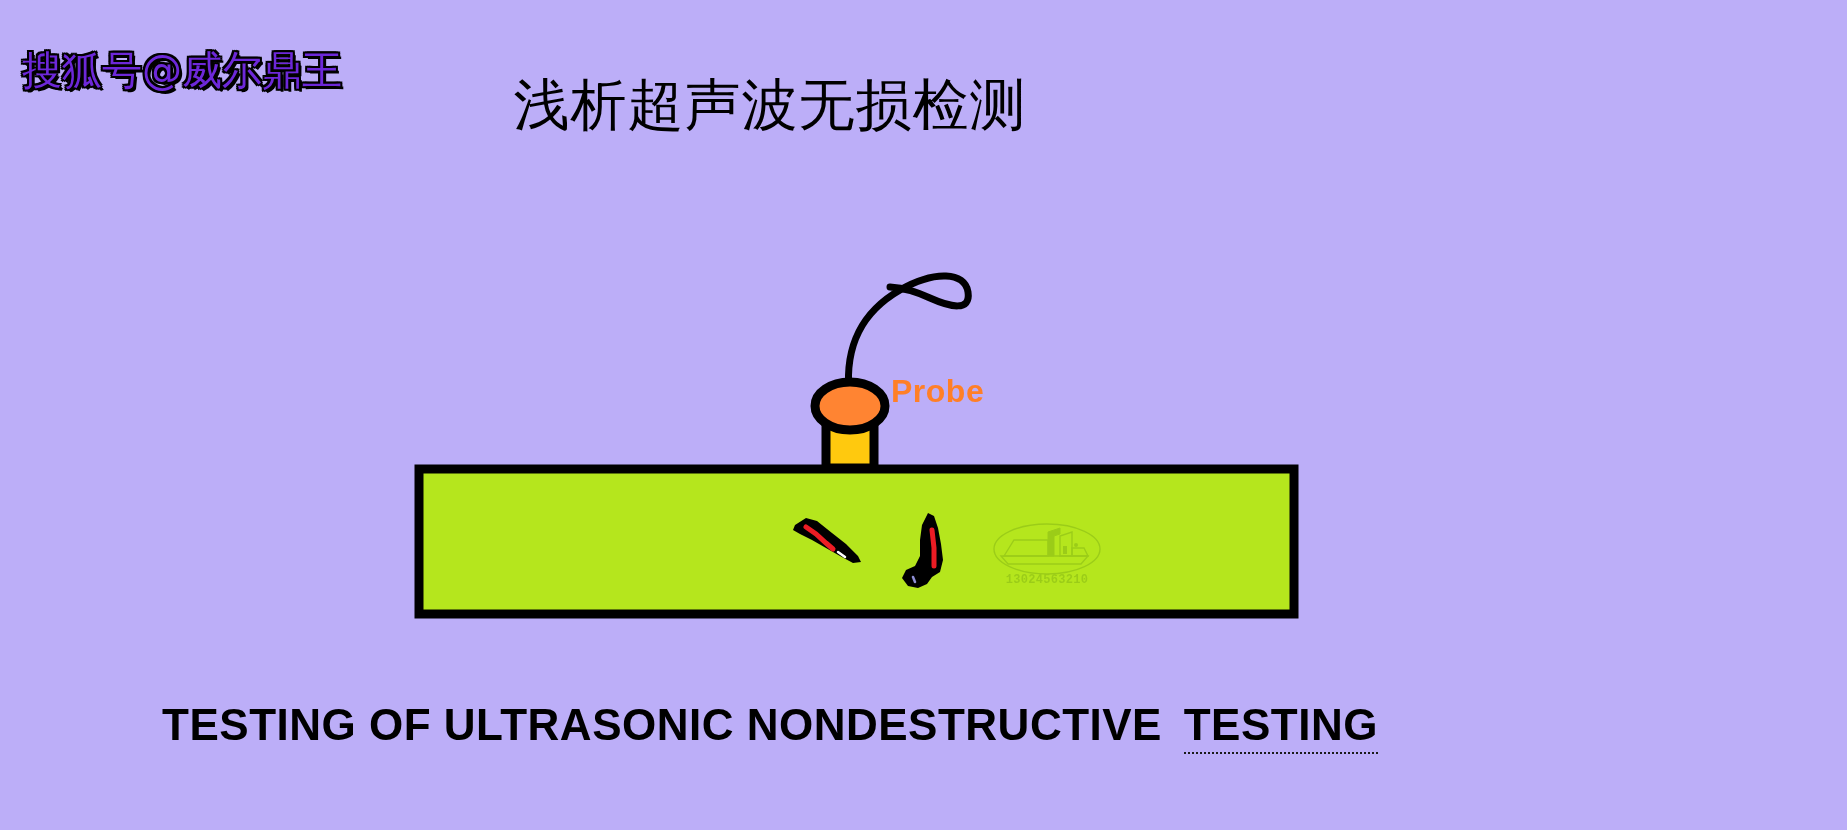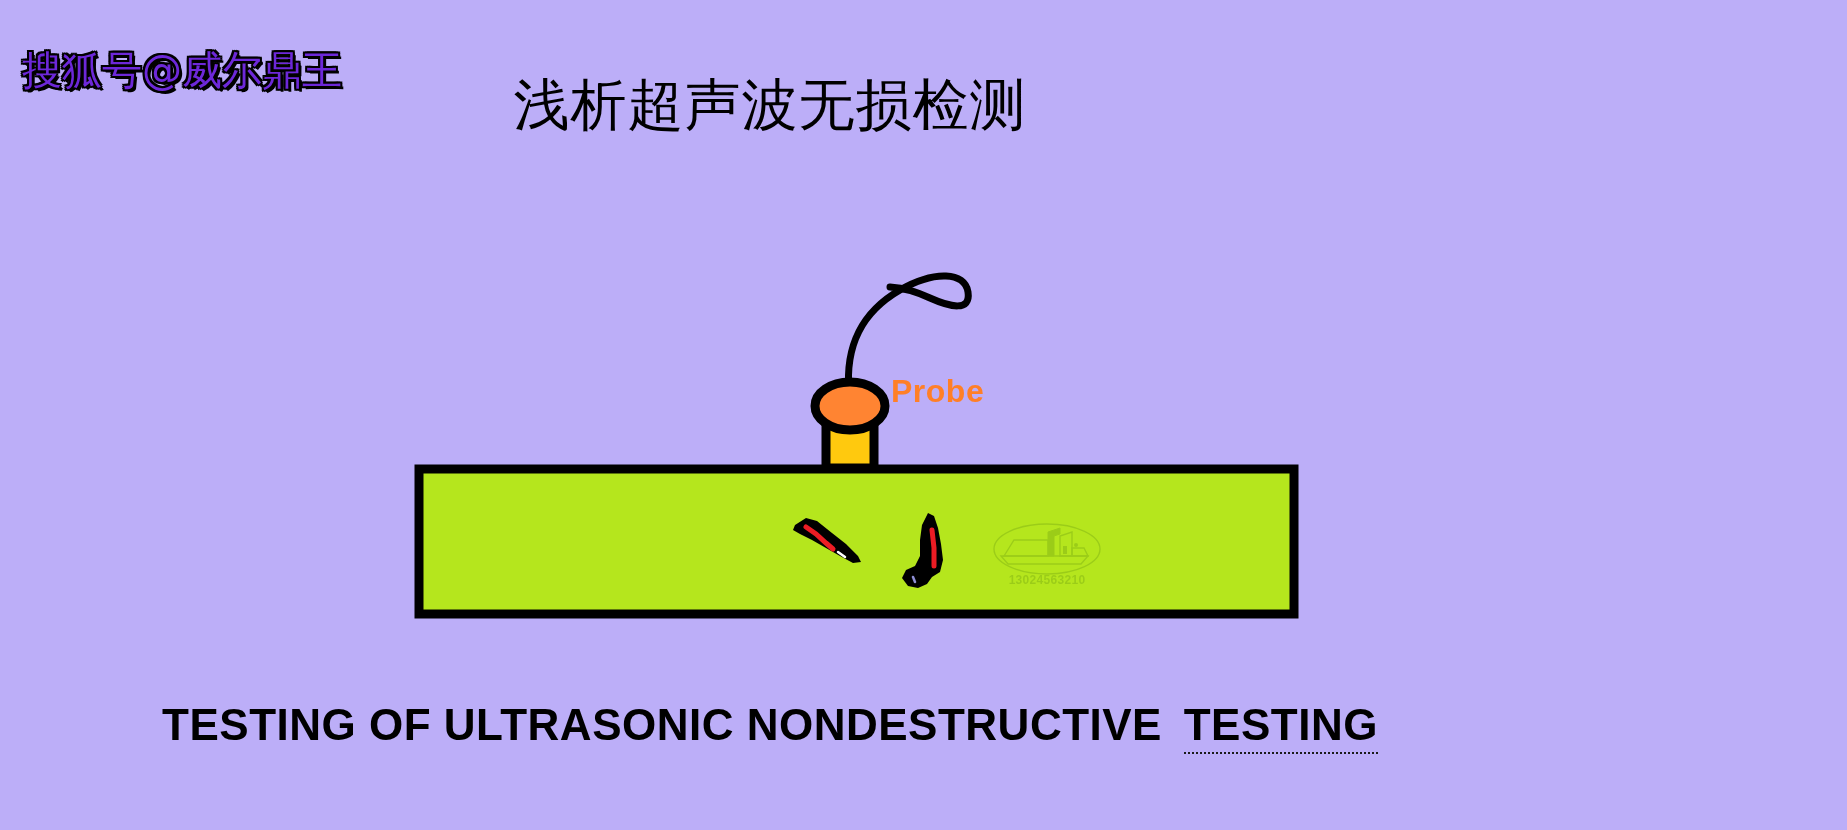--- a/index.html
+++ b/index.html
@@ -104,21 +104,21 @@
     height: 72px;
     opacity: 0.16;
     pointer-events: none;
   }
   #block-watermark .wm-phone {
     position: absolute;
     left: 0;
     bottom: 3px;
     width: 118px;
     text-align: center;
-    font-family: Liberation Sans, sans-serif;
+    font-family: Liberation Mono, monospace;
     font-size: 12px;
     font-weight: 700;
     color: #1a4d00;
     letter-spacing: 0.3px;
   }
 </style>
 </head>
 <body>
 
 <div id="stage">

